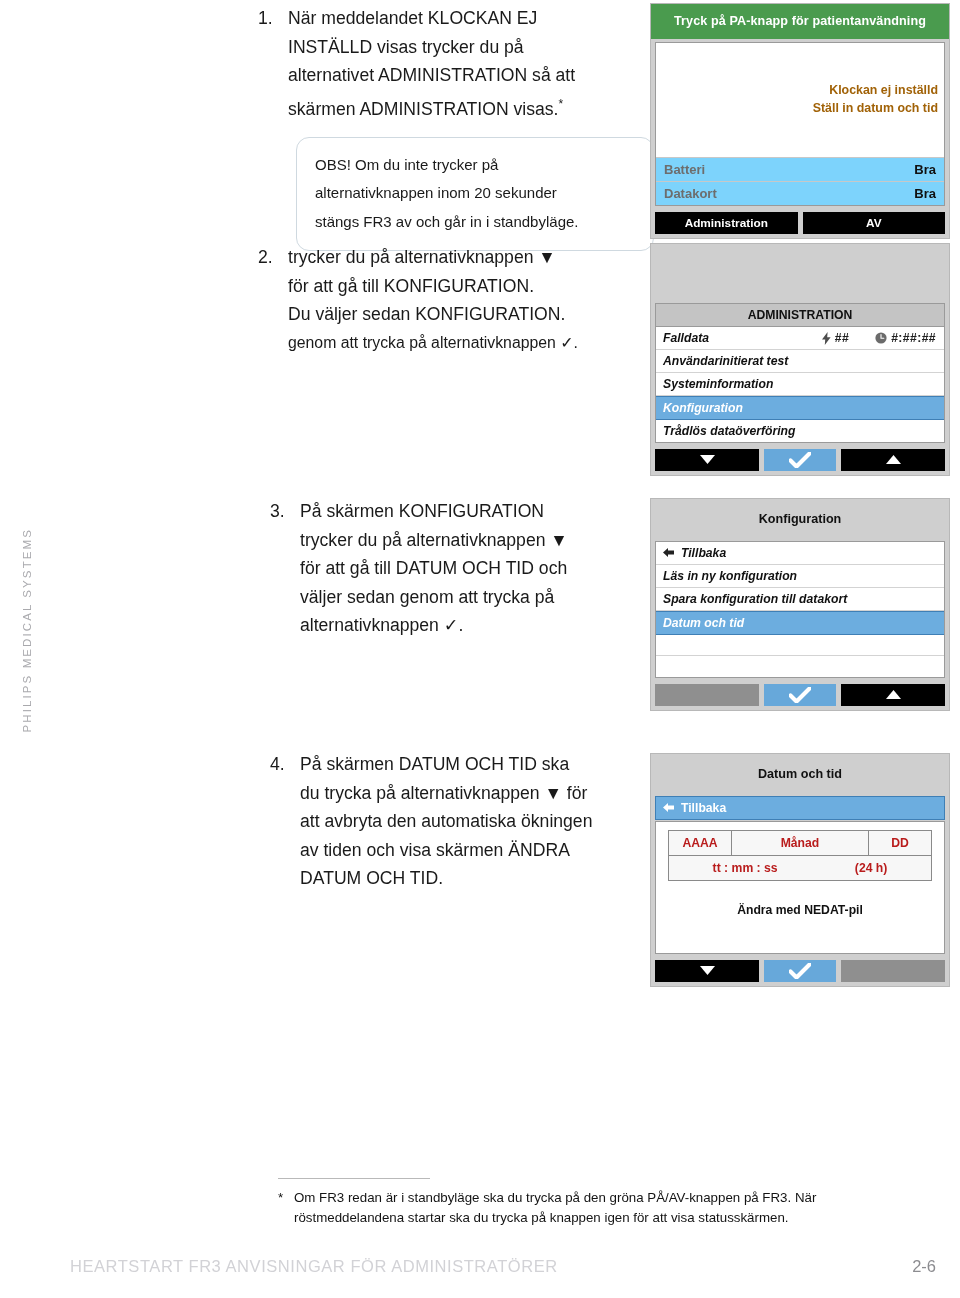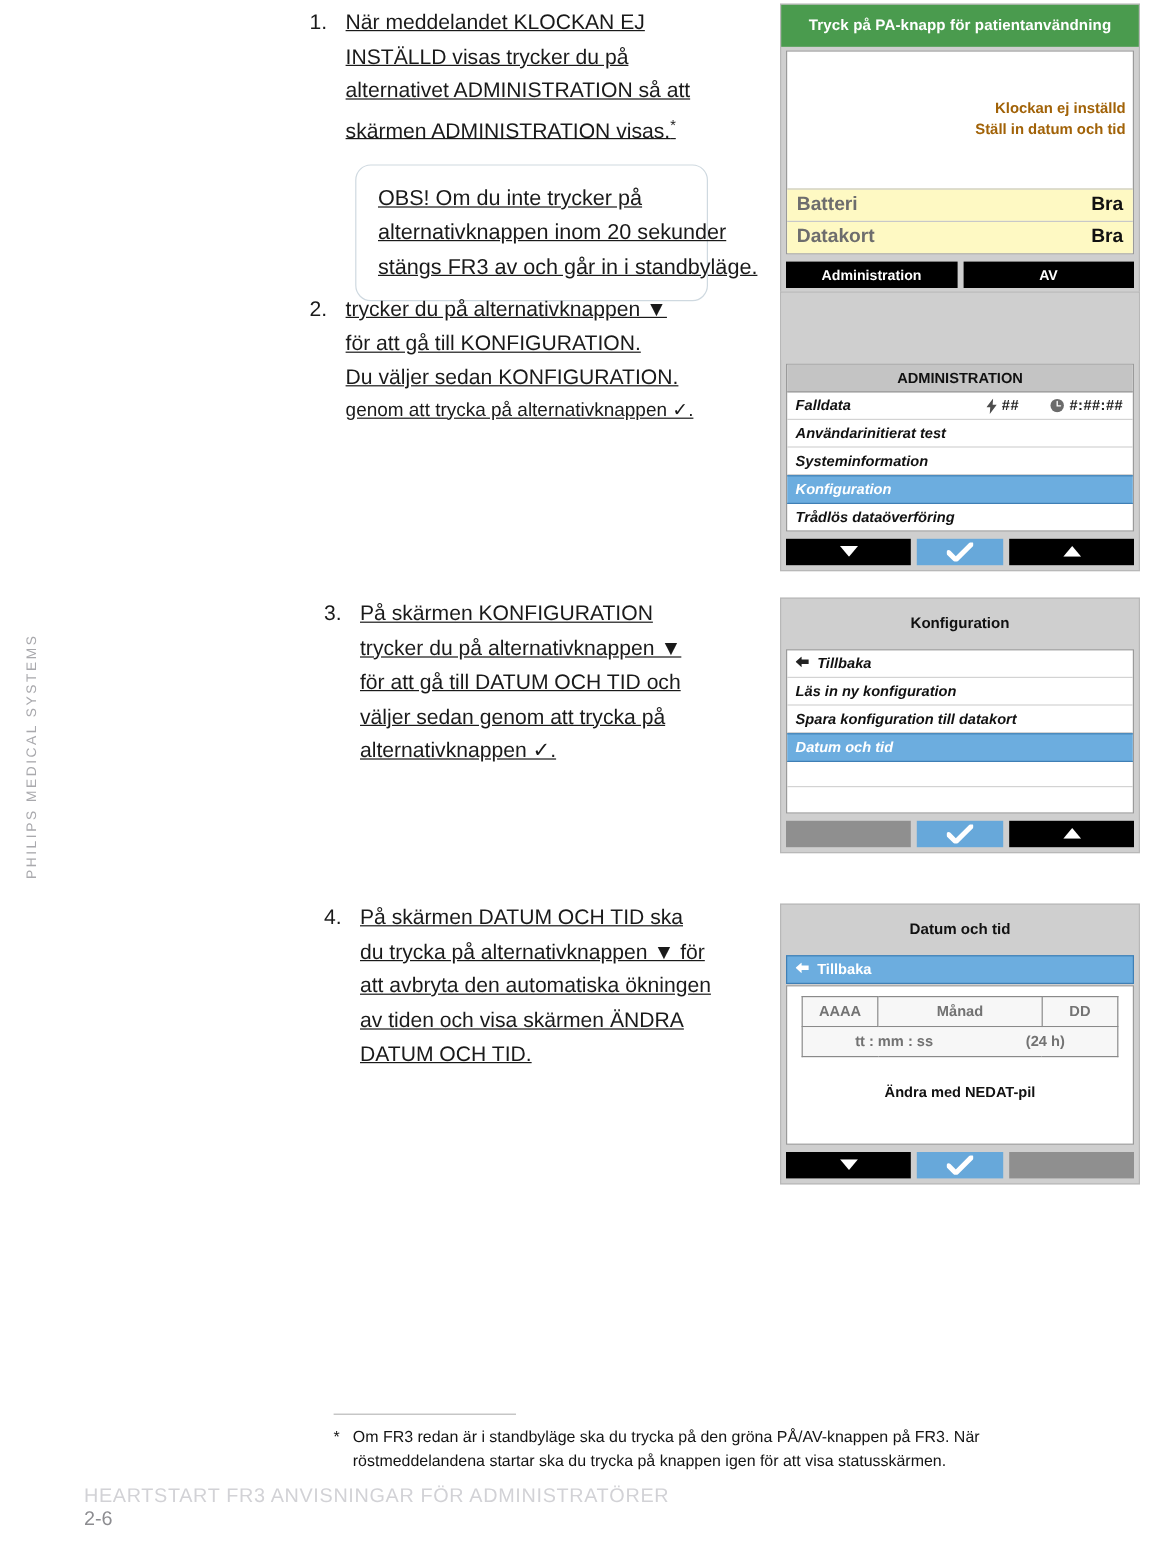--- a/index.html
+++ b/index.html
@@ -40,31 +40,31 @@
     font-size: 17.6px;
     line-height: 28.5px;
     color: #1a1a1a;
     font-family: "Liberation Sans", sans-serif;
   }
   .step .num {
     width: 30px; flex: 0 0 30px;
     font-size: 17.6px;
     color: #1a1a1a;
   }
-  .step .body { flex: 1; text-decoration: underline; }
+  .step .body { flex: 1; }
   .step .body .ln { display: block; white-space: nowrap; }
   sup.ast { font-size: 12px; vertical-align: super; }
 
   .note-box {
     margin: 14px 0 0 8px;
-    width: 294px;
+    width: 358px;
     border: 1px solid #cfd9e0;
     border-radius: 13px;
     padding: 13px 16px 14px 18px;
-    font-size: 18px;
+    font-size: 15px;
     line-height: 28.5px;
     color: #1a1a1a;
     background: #fff;
   }
   .note-box .ln { display: block; white-space: nowrap; }
 
   .step-1 { position: absolute; left: 0; top: 4px; width: 380px; }
   .step-2 { position: absolute; left: 0; top: 243px; width: 380px; }
   .step-3 { position: absolute; left: 12px; top: 497px; width: 380px; }
   .step-4 { position: absolute; left: 12px; top: 750px; width: 380px; }
@@ -101,24 +101,24 @@
     text-align: right;
     padding: 38px 6px 40px;
     font-size: 12.4px;
     font-weight: bold;
     color: #a16207;
     line-height: 18px;
   }
   .status-row {
     display: flex; justify-content: space-between;
     padding: 4px 8px 4px 8px;
-    font-size: 16px;
+    font-size: 13px;
     font-weight: bold;
     border-top: 1px solid #c8c8c8;
-    background: #fef9c3;
+    background: #7dd3fc;
     align-items: center;
   }
   .status-row .lbl { color: #6d6d6d; }
   .status-row .val { color: #111; }
 
   .softkeys { display: flex; gap: 5px; padding: 3px 4px 4px; }
   .sk {
     flex: 1;
     height: 22px;
     background: #000;
@@ -177,21 +177,21 @@
     border: 1px solid #3f7fb5;
     margin: 3px 4px 0;
   }
   .dt-panel { background: #fff; border: 1px solid #9a9a9a; margin: 1px 4px 3px; padding: 8px 12px 10px; }
   .dt-table { width: 100%; border-collapse: collapse; }
   .dt-table td {
     border: 1px solid #8a8a8a;
     font-size: 12.2px; font-weight: bold;
     text-align: center;
     padding: 5px 2px;
-    color: #737373;
+    color: #b91c1c;
     background: #f7f7f7;
   }
   .dt-time-cell { position: relative; }
   .dt-time-inner { display: flex; justify-content: space-around; padding: 0 16px; gap: 26px; }
   .dt-hint {
     text-align: center;
     font-size: 12.2px; font-weight: bold;
     color: #111;
     padding: 22px 0 26px;
   }
@@ -219,21 +219,21 @@
     font-size: 13.3px;
     line-height: 19.5px;
     color: #141414;
   }
   .footnote .fn-mark { width: 16px; flex: 0 0 16px; }
   .footnote .fn-body .ln { display: block; white-space: nowrap; }
 
   .footer {
     position: absolute;
     left: 70px; right: 24px; bottom: 22px;
-    display: flex; align-items: baseline; justify-content: space-between; flex-direction: column;
+    display: flex; align-items: baseline; justify-content: space-between;
   }
   .footer .ftitle {
     font-size: 16.5px;
     letter-spacing: .55px;
     color: #d2d2d6;
   }
   .footer .fpage {
     font-size: 16.5px;
     color: #8c8c90;
     font-weight: normal;

